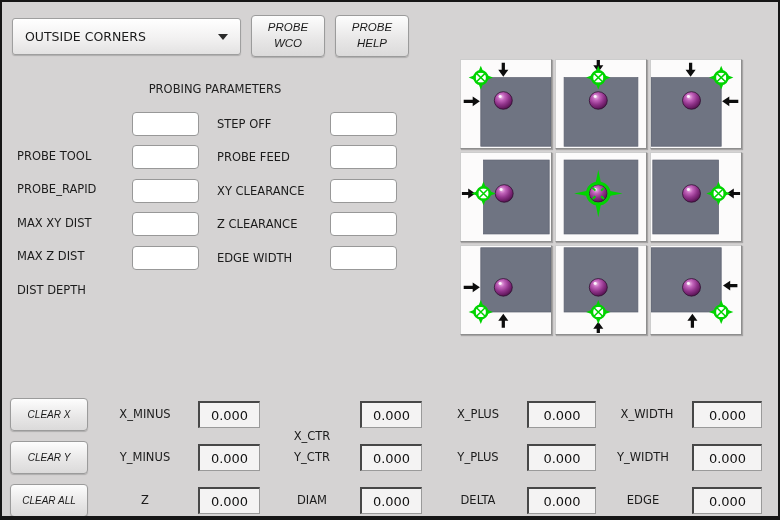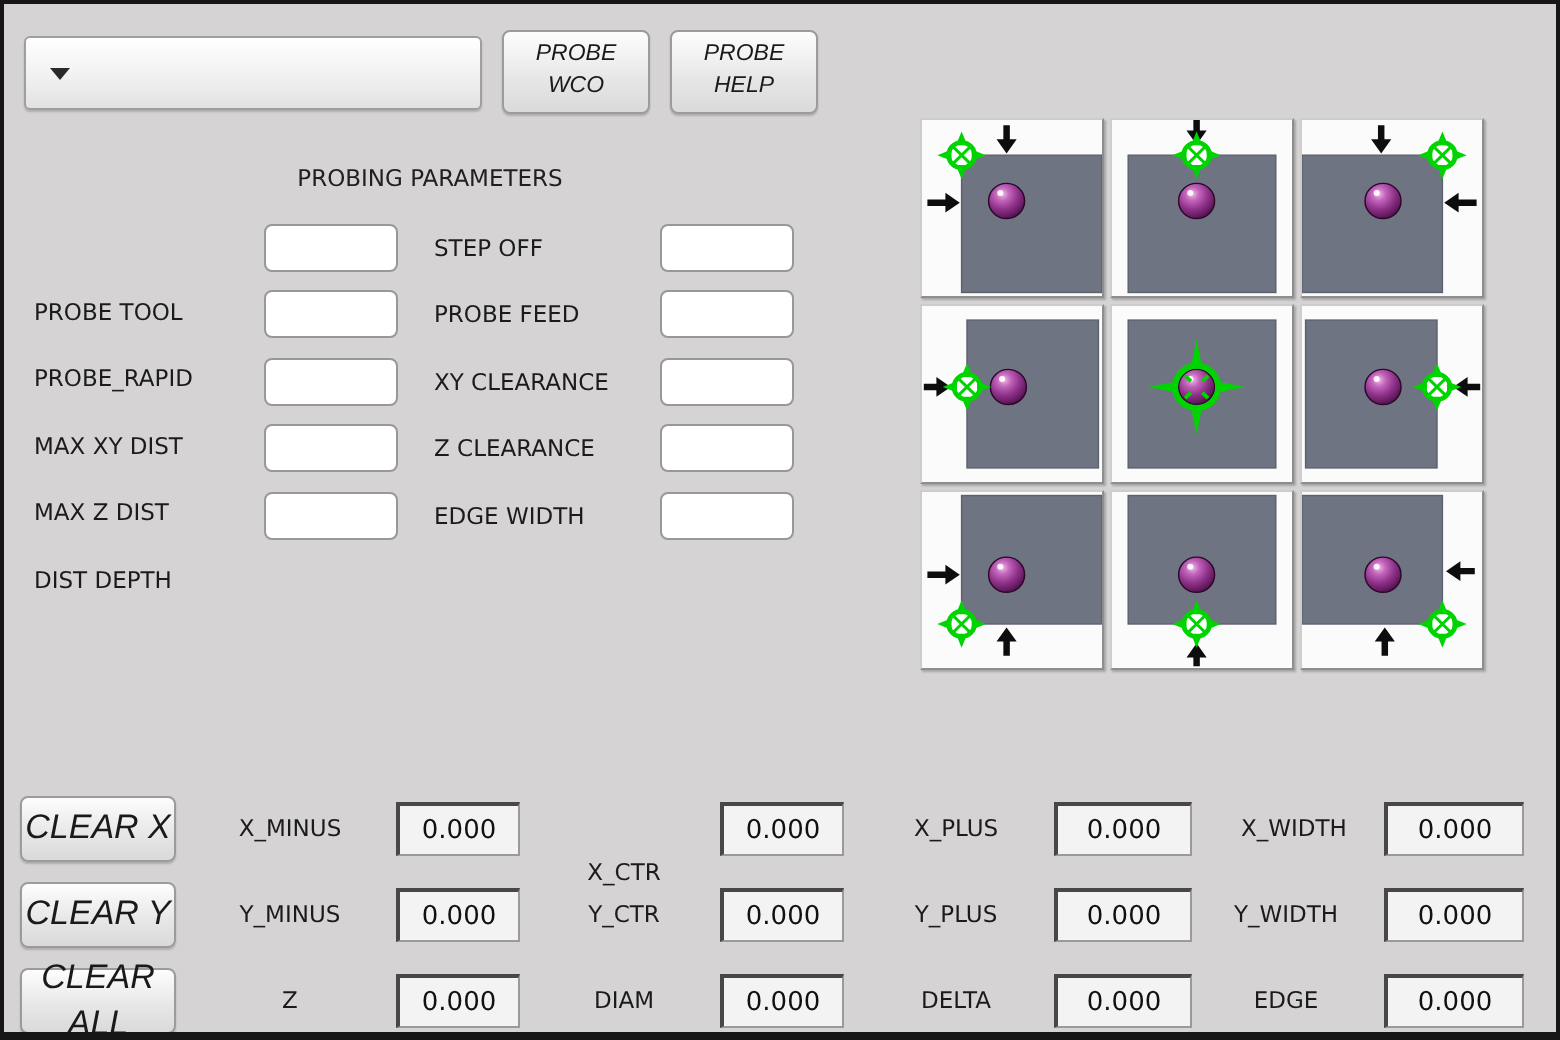--- a/index.html
+++ b/index.html
@@ -61,34 +61,35 @@
   }
   .tile {
     width:92px; height:90px; background:#fcfbfb;
     border:1px solid #cdcdcd; border-right-color:#8e8e8e; border-bottom-color:#8e8e8e;
     box-shadow:1px 1px 1px rgba(0,0,0,.22);
     cursor:default;
   }
   .tile svg { display:block; width:100%; height:100%; }
 
   
-  .clear-btn { left:8px; width:78px; height:33px; font-size:17px; }
+  .clear-btn { left:8px; width:78px; height:33px; font-size:10px; }
   .res-label { width:90px; height:33px; line-height:33px; text-align:center; }
   .res-value {
     height:27px; background:#f4f3f3; text-align:center;
     border:1px solid #9a9a9a; border-top:2px solid #474747; border-left:2px solid #474747;
     font:13px "DejaVu Sans",sans-serif; color:#111; padding:0;
   }
 </style>
 </head>
 <body>
 
 <div id="window">
 
   <div id="mode-select" class="abs">
+    <span class="value">OUTSIDE CORNERS</span>
     <span class="dd-arrow"></span>
   </div>
   <button id="btn-wco" class="btn abs">PROBE
 WCO</button>
   <button id="btn-help" class="btn abs">PROBE
 HELP</button>
 
   <div id="params-title" class="abs">PROBING PARAMETERS</div>
 
   <div id="params">

